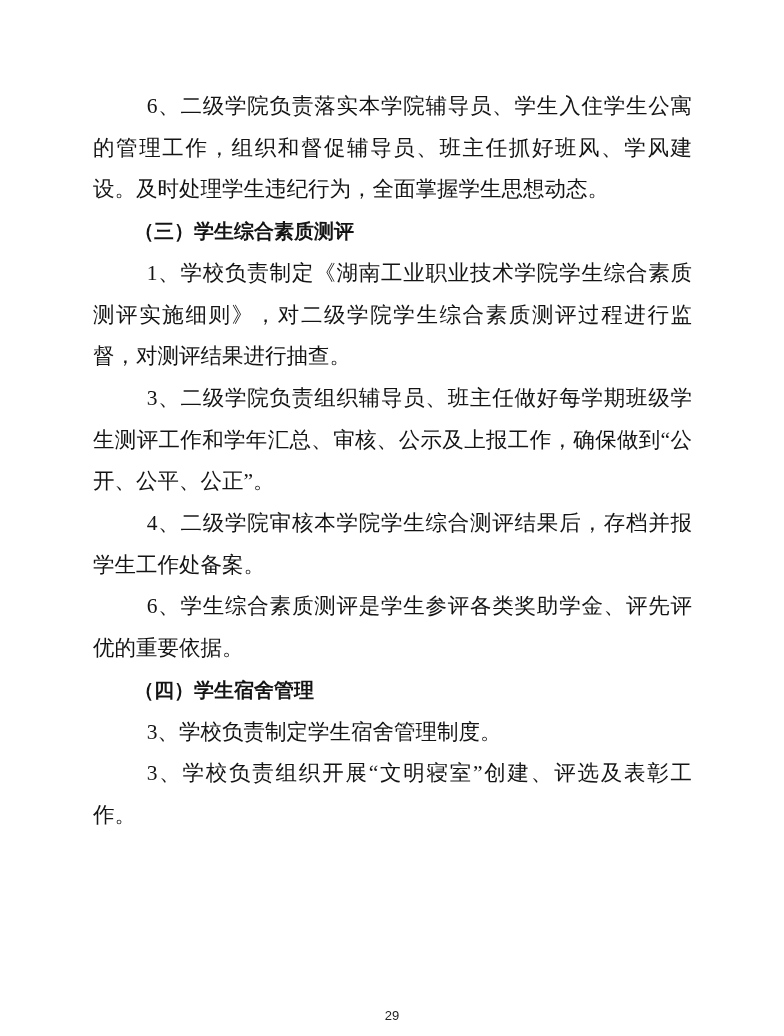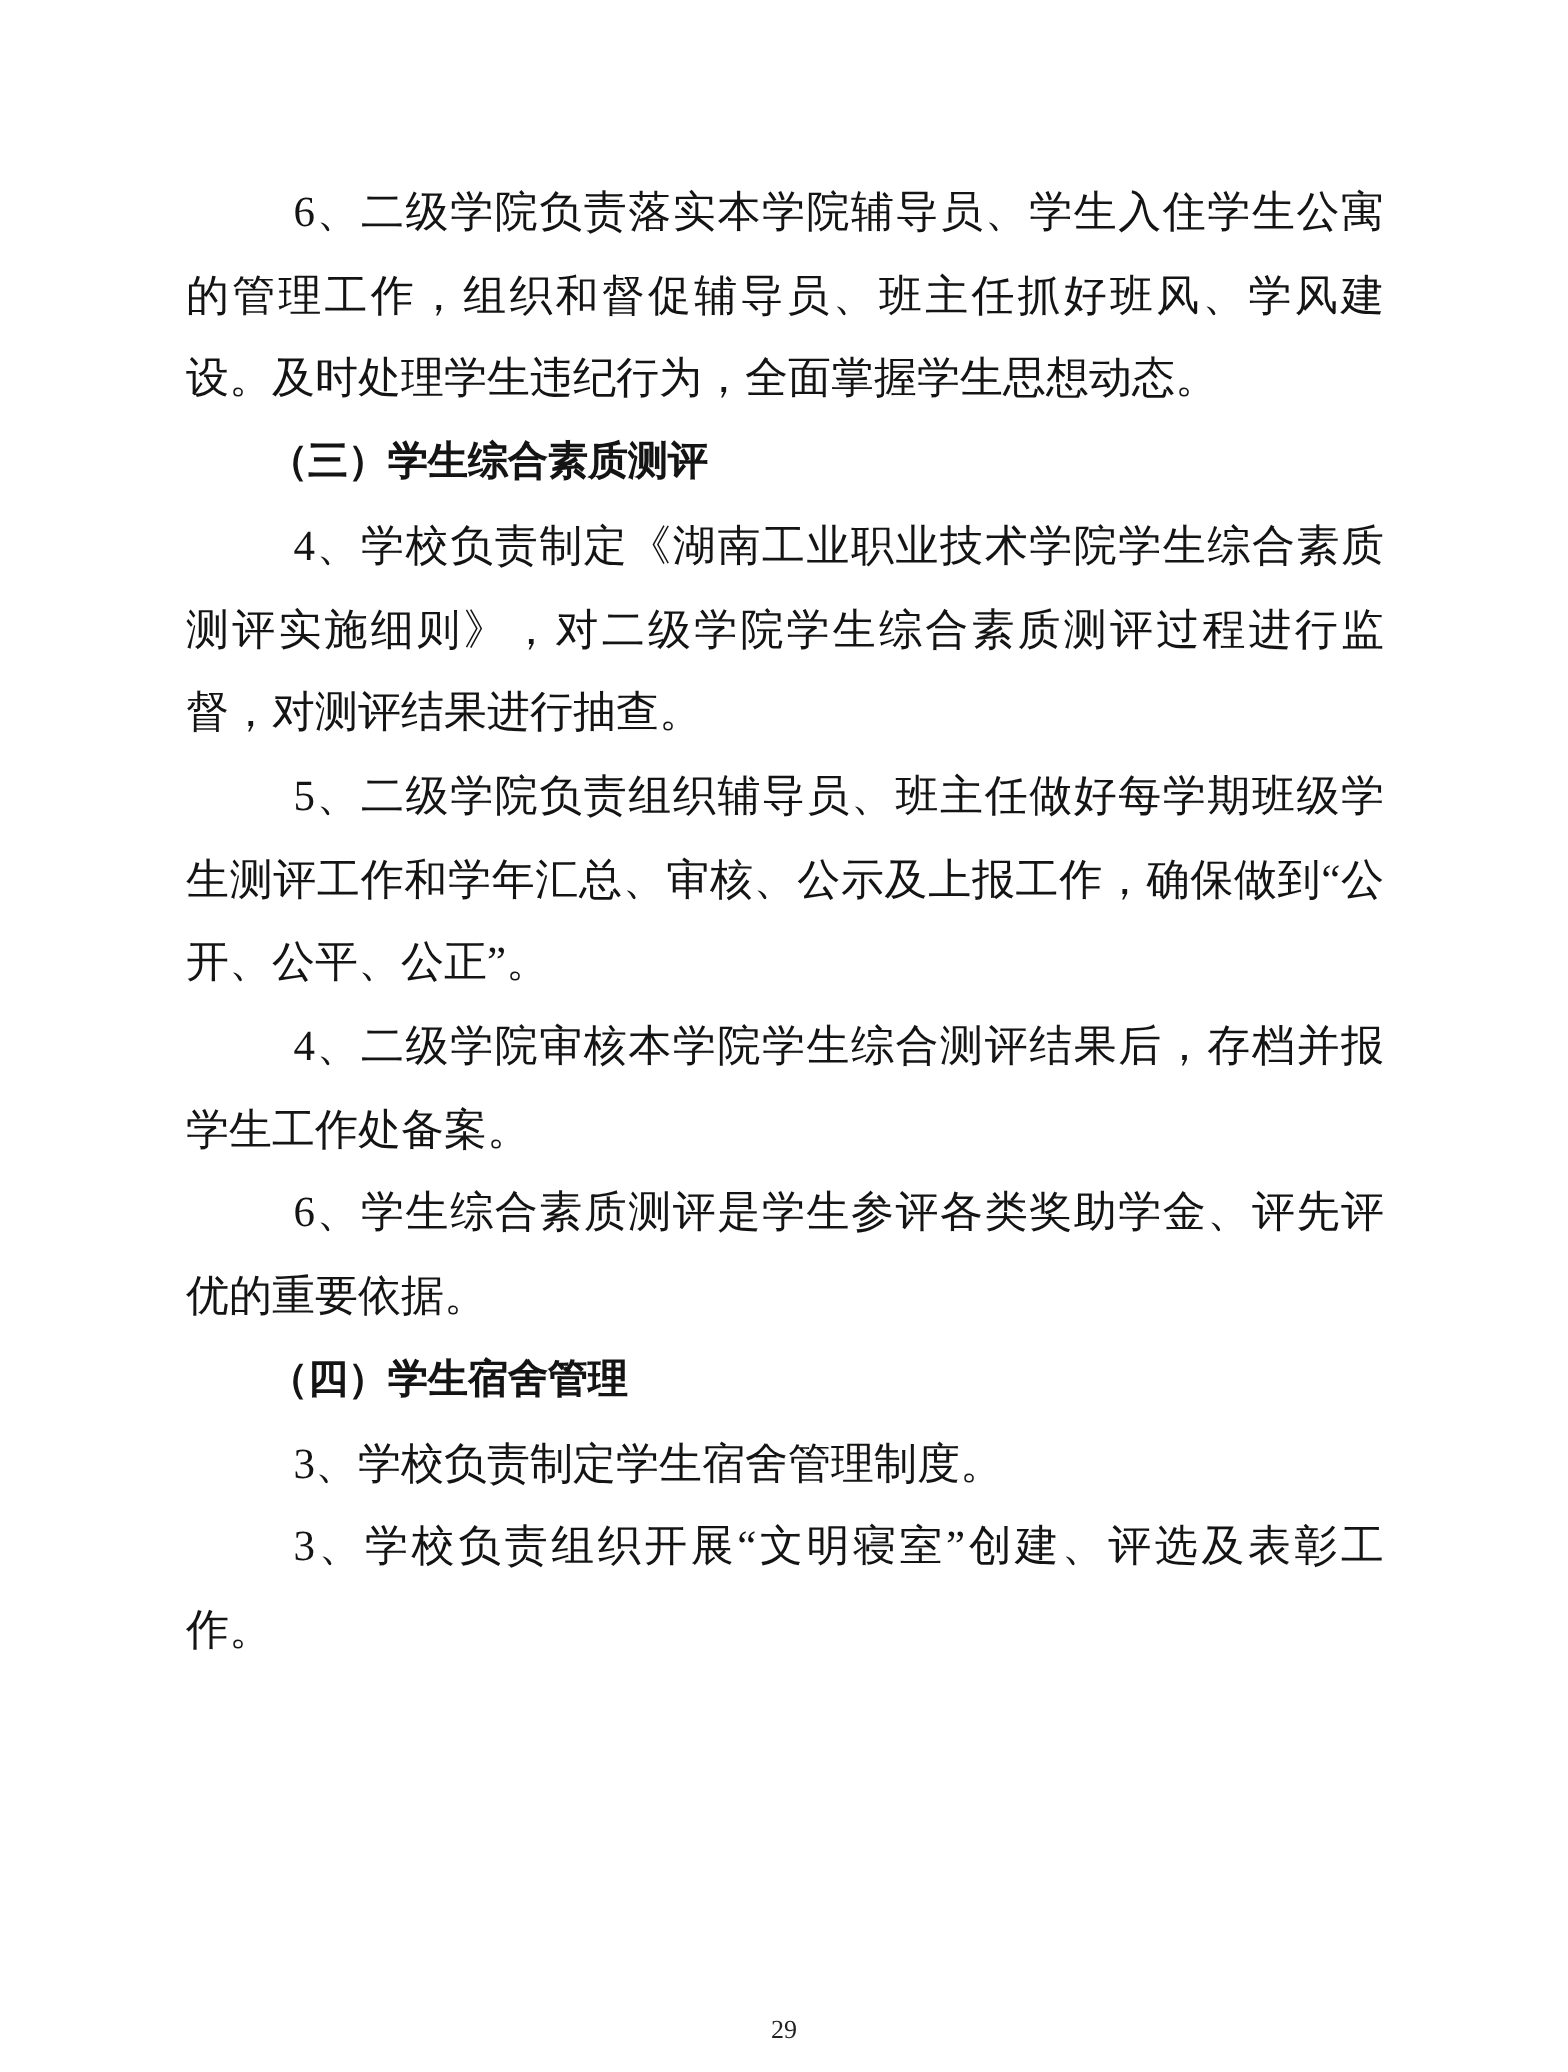--- a/index.html
+++ b/index.html
@@ -36,34 +36,34 @@
     font-weight: bold;
     text-indent: 2.05em;
     font-size: 20px;
   }
   .page-number {
     position: absolute;
     left: 0;
     right: 0;
     bottom: 13px;
     text-align: center;
-    font-family: Liberation Serif, serif;
+    font-family: Liberation Sans, sans-serif;
     font-size: 13px;
     color: #222222;
   }
 </style>
 </head>
 <body>
 
 <div class="page">
   <div class="doc-body">
       <p class="para body">6、二级学院负责落实本学院辅导员、学生入住学生公寓的管理工作，组织和督促辅导员、班主任抓好班风、学风建设。及时处理学生违纪行为，全面掌握学生思想动态。</p>
       <p class="para heading">（三）学生综合素质测评</p>
-      <p class="para body">4、学校负责制定《湖南工业职业技术学院学生综合素质测评实施细则》，对二级学院学生综合素质测评过程进行监督，对测评结果进行抽查。</p>
-      <p class="para body">5、二级学院负责组织辅导员、班主任做好每学期班级学生测评工作和学年汇总、审核、公示及上报工作，确保做到“公开、公平、公正”。</p>
+      <p class="para body">1、学校负责制定《湖南工业职业技术学院学生综合素质测评实施细则》，对二级学院学生综合素质测评过程进行监督，对测评结果进行抽查。</p>
+      <p class="para body">3、二级学院负责组织辅导员、班主任做好每学期班级学生测评工作和学年汇总、审核、公示及上报工作，确保做到“公开、公平、公正”。</p>
       <p class="para body">4、二级学院审核本学院学生综合测评结果后，存档并报学生工作处备案。</p>
       <p class="para body">6、学生综合素质测评是学生参评各类奖助学金、评先评优的重要依据。</p>
       <p class="para heading">（四）学生宿舍管理</p>
       <p class="para body">3、学校负责制定学生宿舍管理制度。</p>
       <p class="para body">3、学校负责组织开展“文明寝室”创建、评选及表彰工作。</p>
     </div>
   <div class="page-number">29</div>
 </div>
 
 </body></html>

